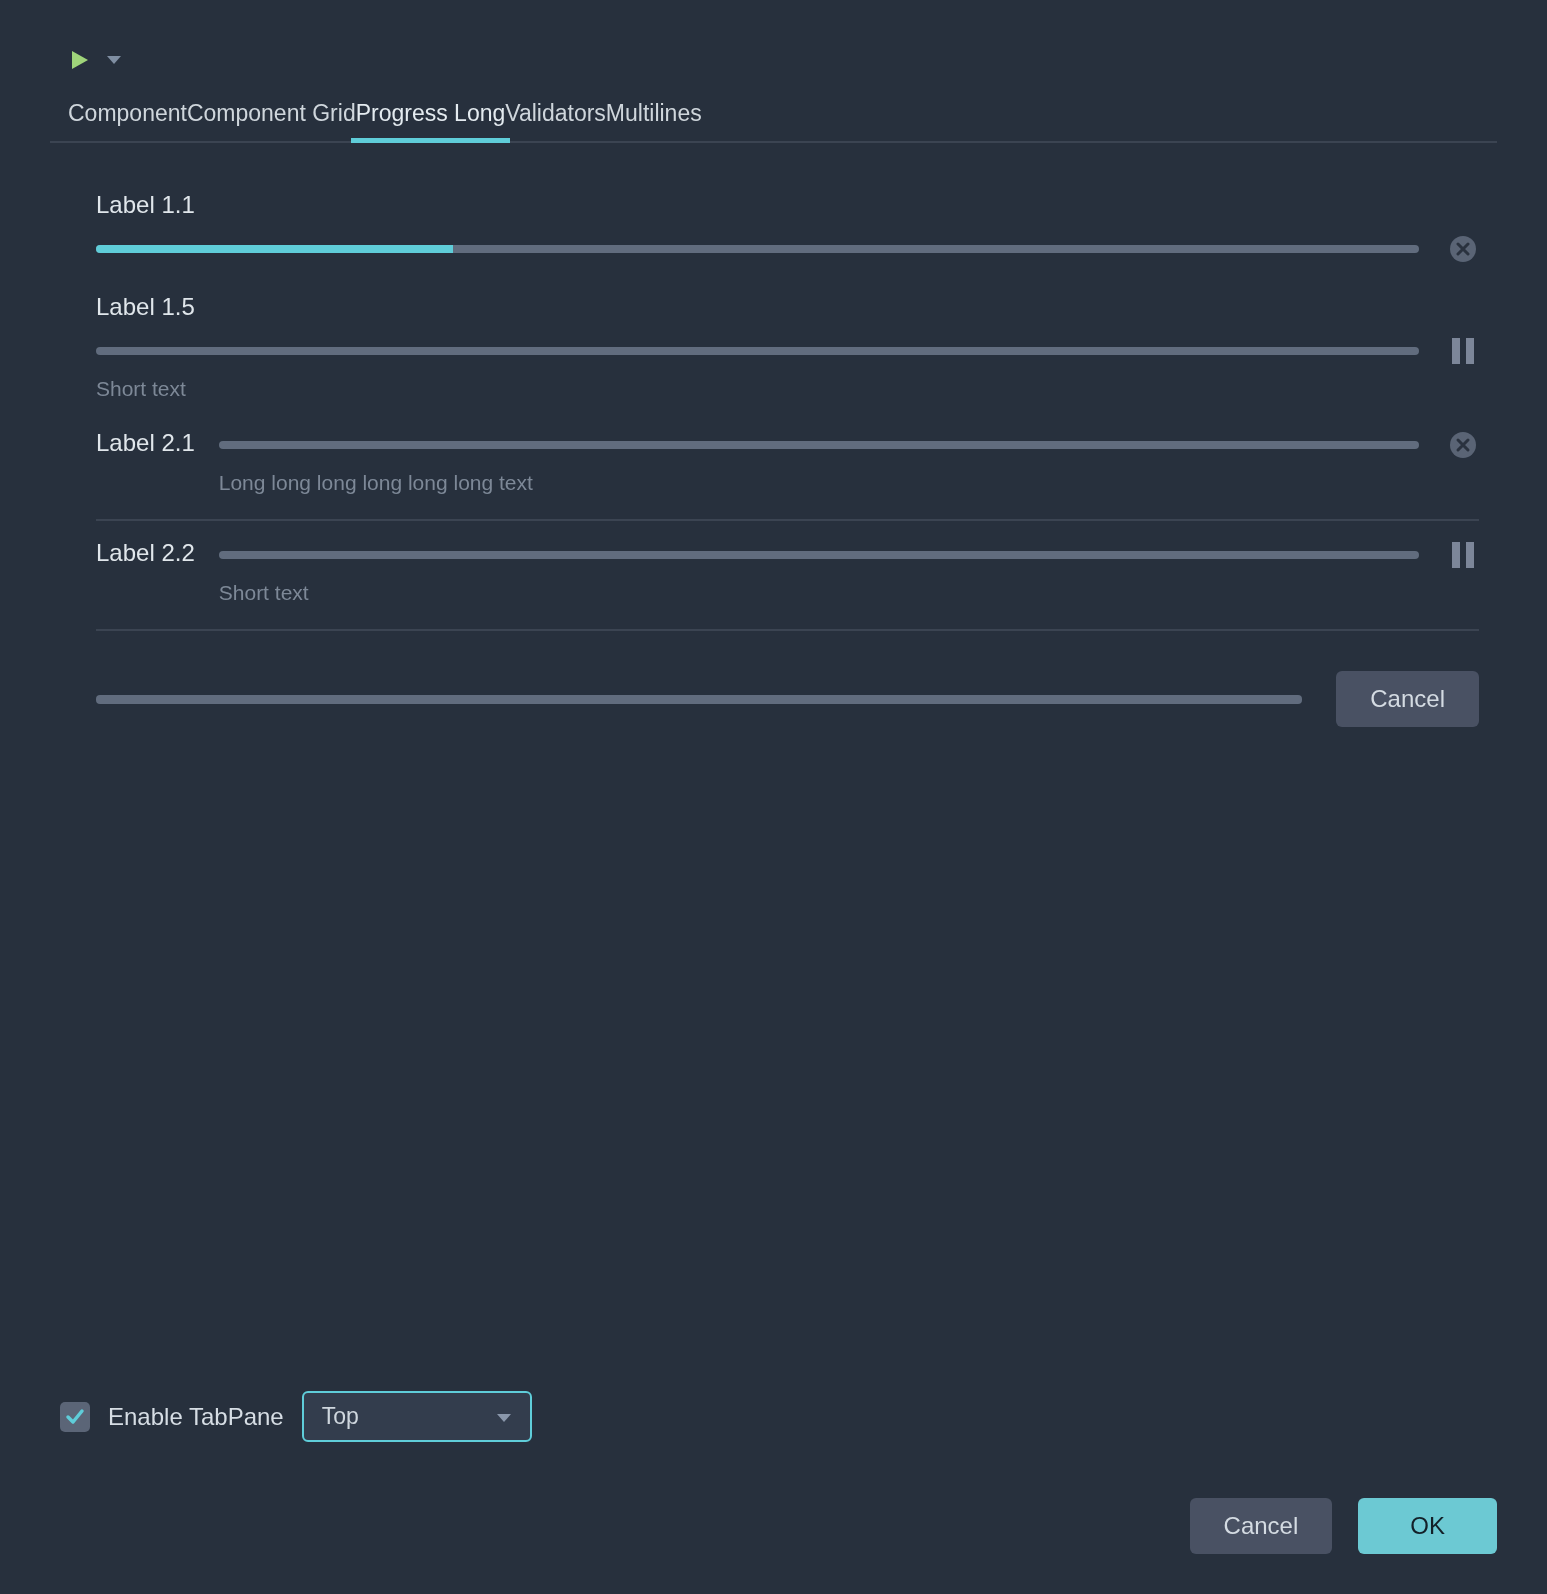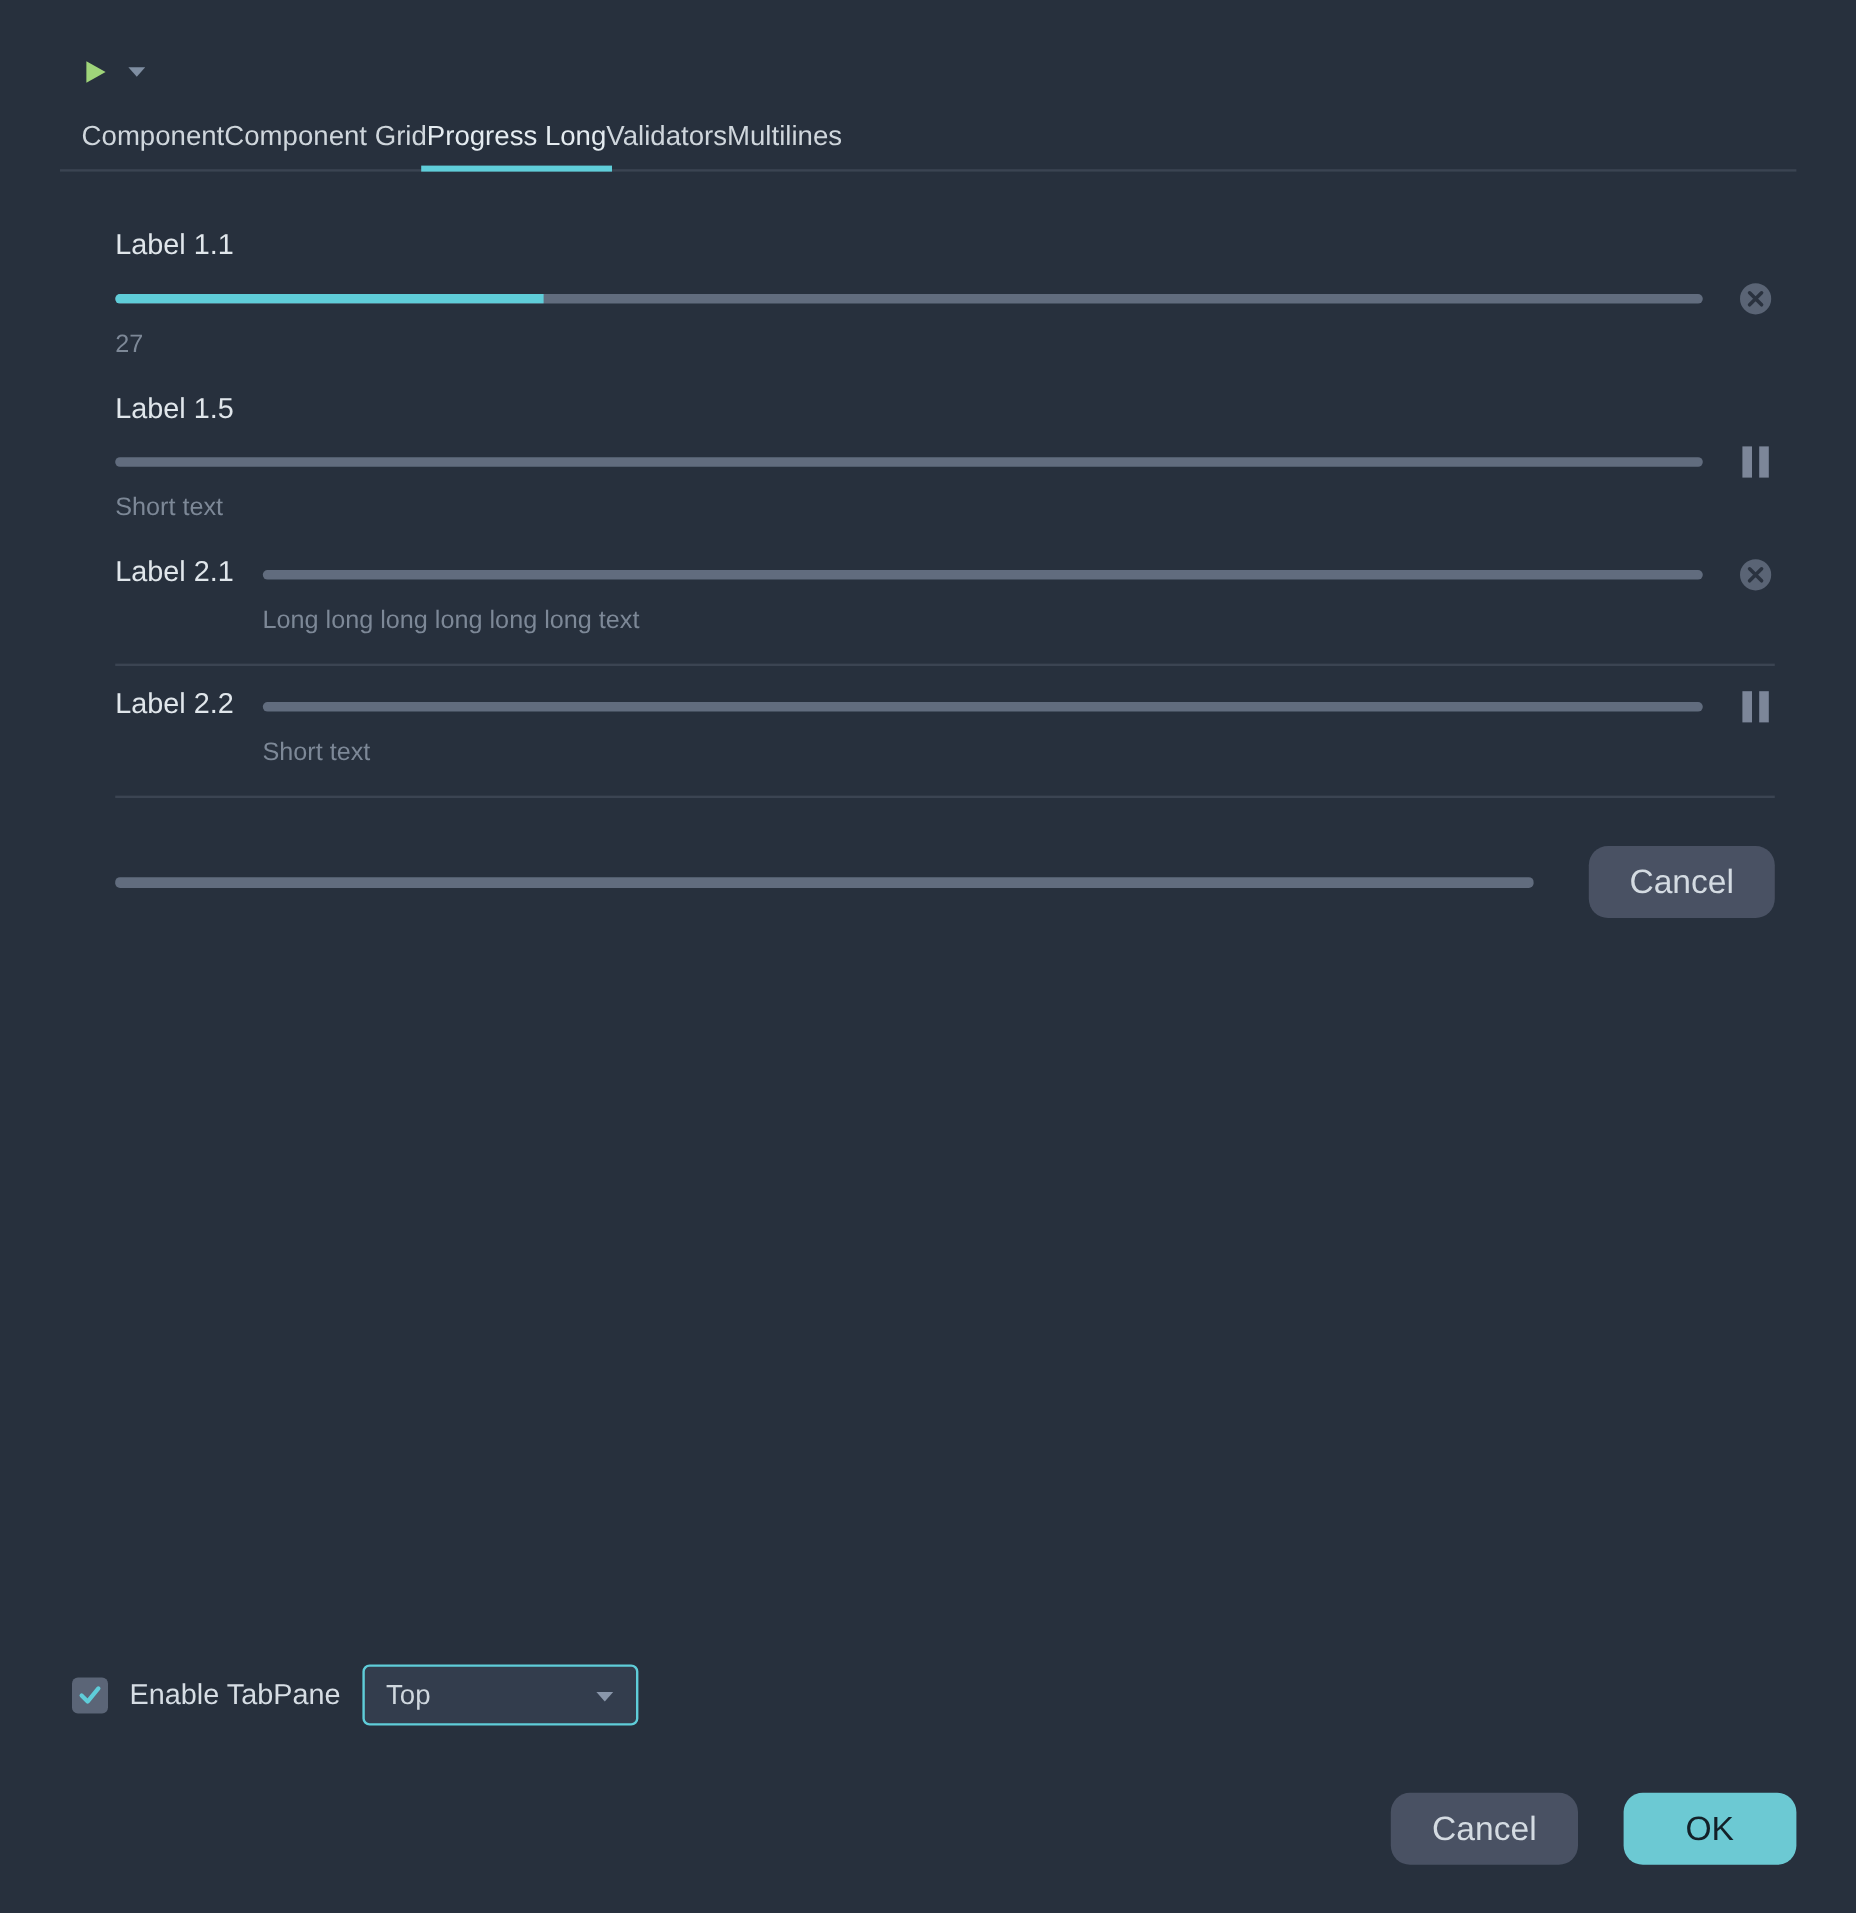--- a/index.html
+++ b/index.html
@@ -106,25 +106,24 @@
     display: flex;
     align-items: center;
     gap: 34px;
     padding: 40px 18px 0 46px;
   }
   .bottom-progress .bar { height: 9px; }
   .btn {
     background: #495163;
     color: #d4dbe2;
     border: none;
-    border-radius: 16px;
-    font-size: 28px;
+    border-radius: 6px;
+    font-size: 24px;
     padding: 14px 34px;
     cursor: pointer;
-    margin-left: 12px;
   }
   .btn.primary {
     background: #6cc9d3;
     color: #132028;
     padding: 14px 52px;
   }
   
   .footer {
     position: absolute;
     left: 50px; right: 50px; bottom: 40px;
@@ -196,21 +195,20 @@
           <div class="bar">
             <div class="bar-fill" style="width:27%"></div>
           </div>
           <div class="icon-slot">
             <svg width="28" height="28" viewBox="0 0 28 28">
                 <circle cx="14" cy="14" r="13" fill="#5a6475"></circle>
                 <path d="M9 9 L19 19 M19 9 L9 19" stroke="#2a323f" stroke-width="3" stroke-linecap="round"></path>
               </svg>
           </div>
         </div>
-        <div class="subtext">27</div>
       </div>
     </div>
 
     <div class="row stacked">
       <div class="row-inner">
         <div class="row-label">Label 1.5</div>
         <div class="bar-wrap">
           <div class="bar"></div>
           <div class="icon-slot">
             <svg width="26" height="30" viewBox="0 0 26 30">

